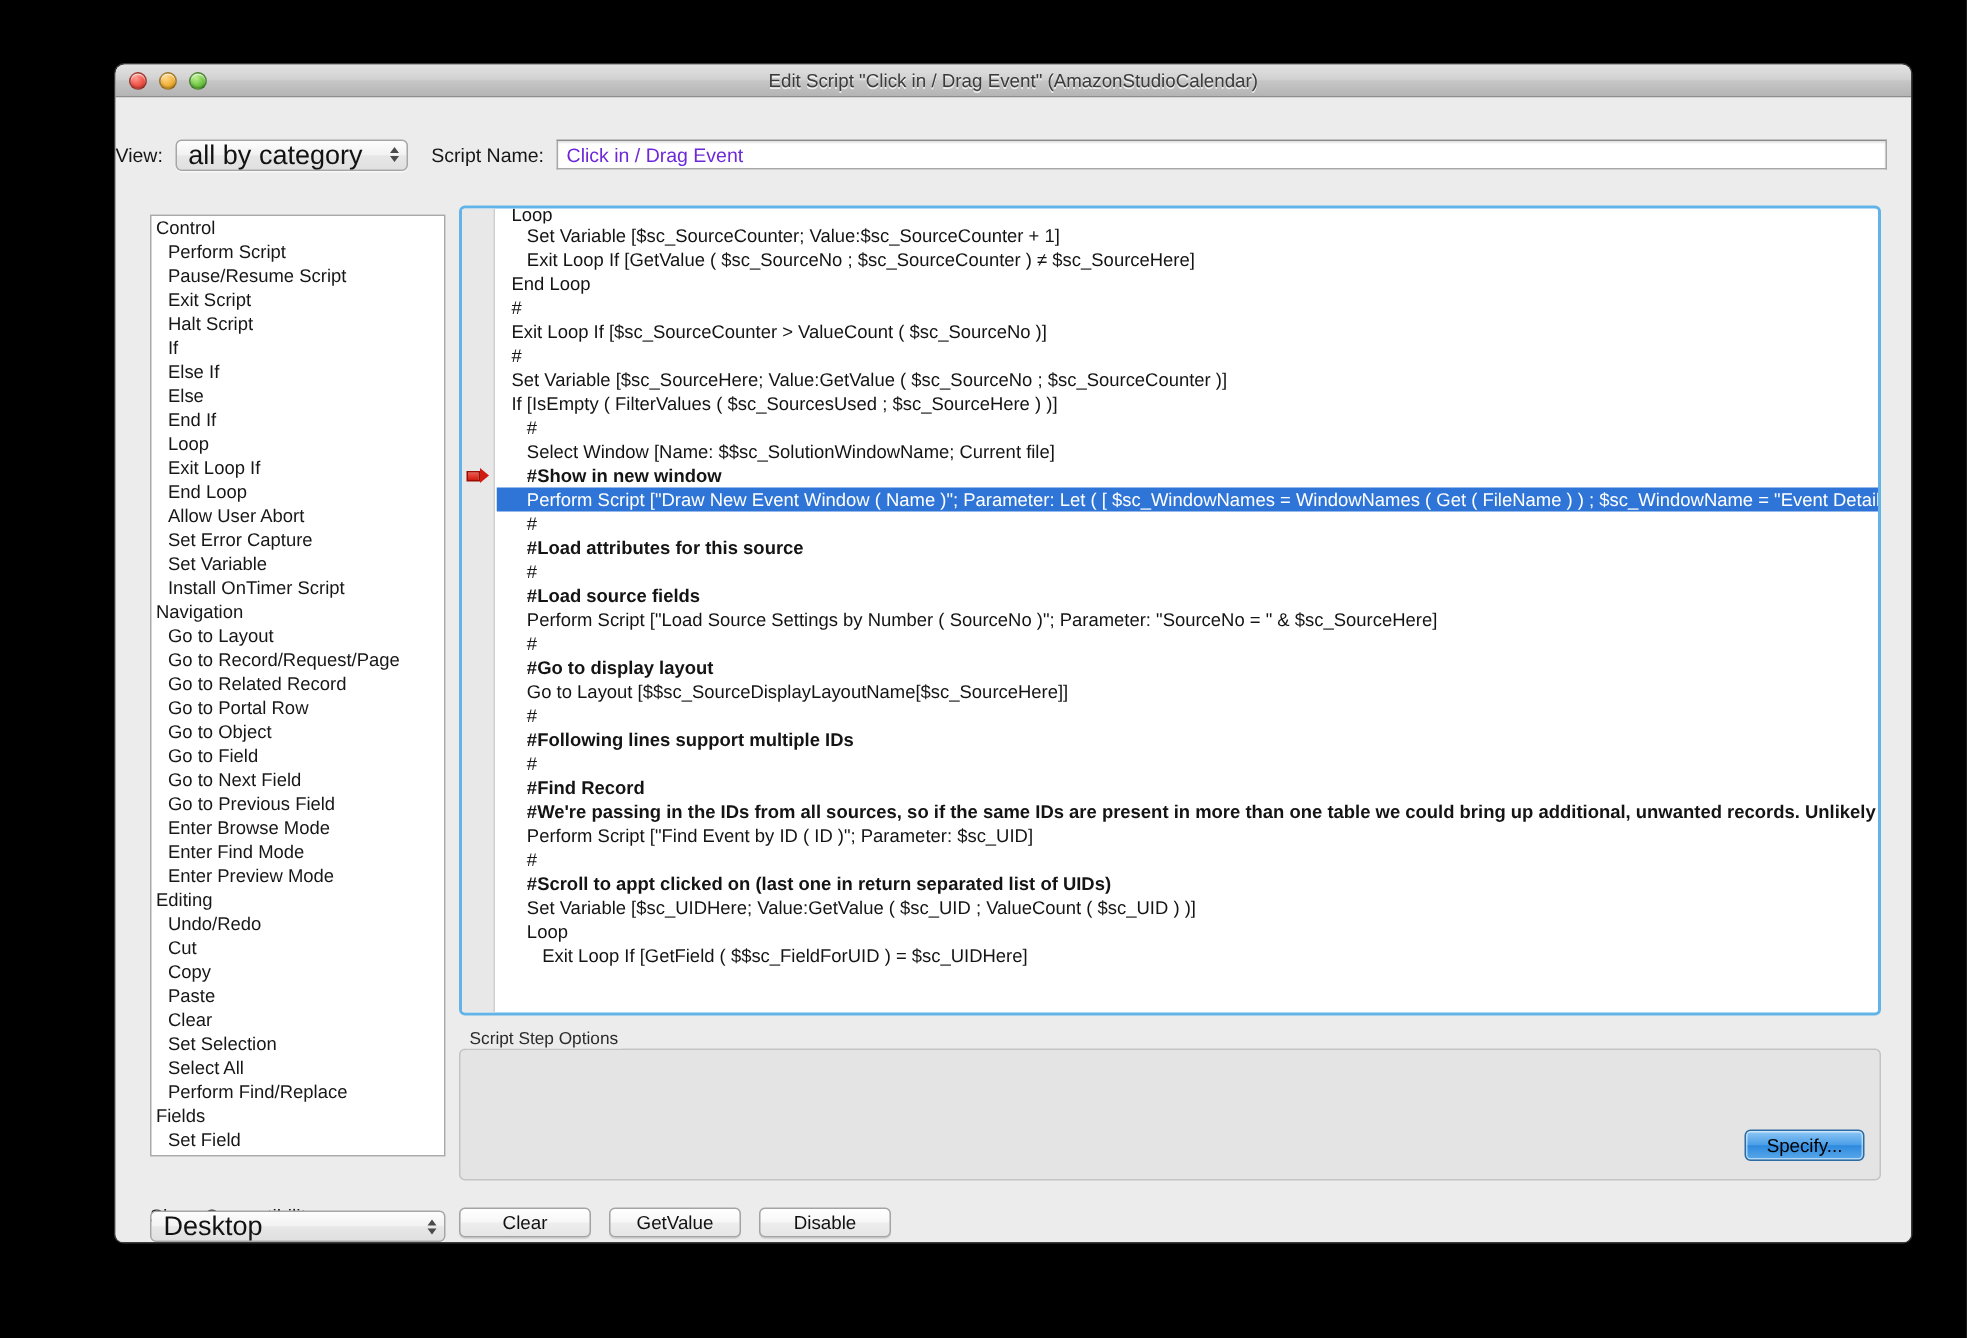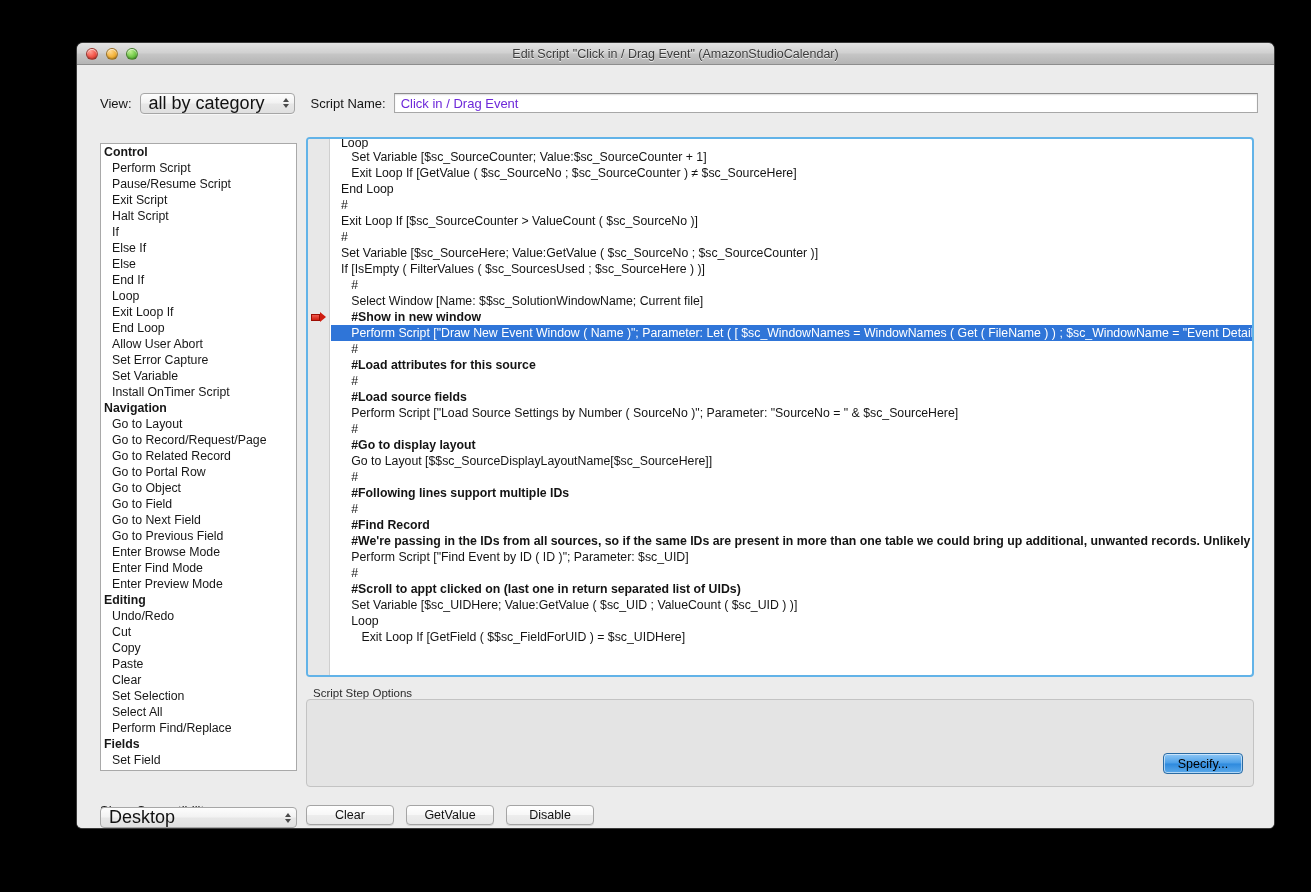--- a/index.html
+++ b/index.html
@@ -61,21 +61,21 @@
   }
 
   
   #body { position: relative; height: calc(100% - 22px); background: #ececec; }
 
   
   #toolbar {
     position: absolute; left: 0; top: 26px; right: 0; height: 24px;
     display: flex; align-items: center;
   }
-  #view-label { margin-left: 23px; font-size: 13px; color: #161616; }
+  #view-label { font-size: 13px; color: #161616; }
   .popup {
     position: relative;
     height: 21px;
     background: linear-gradient(to bottom,#fdfdfd 0%,#f2f2f2 48%,#e7e7e7 52%,#e0e0e0 100%);
     border: 1px solid #a6a6a6;
     border-radius: 4px;
     box-shadow: 0 1px 0 rgba(255,255,255,.6);
     display: flex; align-items: center;
     font-size: 18px; color: #121212;
     padding: 0 22px 0 8px;
@@ -105,21 +105,21 @@
 
   
   #steplist {
     position: absolute; left: 23px; top: 78px;
     width: 197px; height: 628px;
     background: #ffffff;
     border: 1px solid #a9a9a9;
     overflow: hidden;
   }
   .step { font-size: 12.3px; color: #171717; line-height: 16px; padding-left: 6px; cursor: default; white-space: nowrap; }
-  .step.cat { font-weight: bold; padding-left: 3px; }
+  .step.cat { font-weight: normal; padding-left: 3px; }
   .step.item { padding-left: 11px; }
 
   #compat-label {
     position: absolute; left: 23px; top: 722px;
     font-size: 13px; color: #171717; margin-top: 16px;
   }
   #compat-popup { position: absolute; left: 23px; top: 742px; width: 197px; }
 
   
   #editor-wrap {

